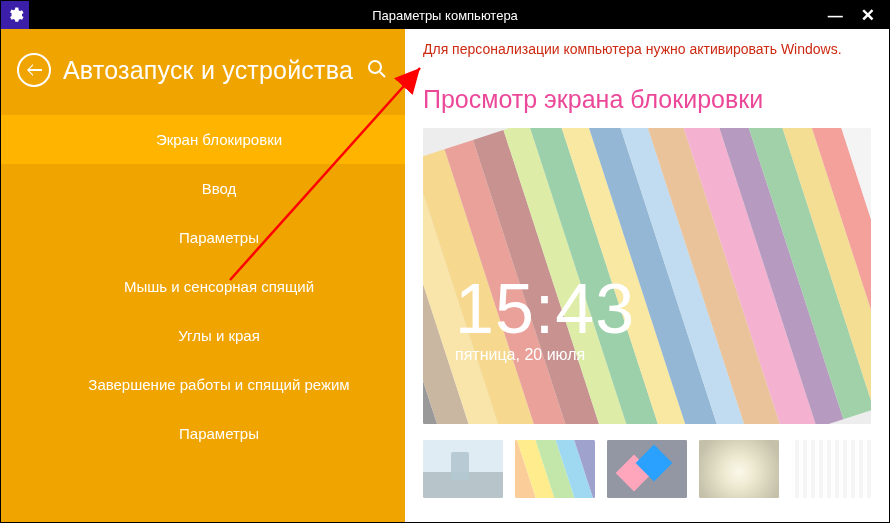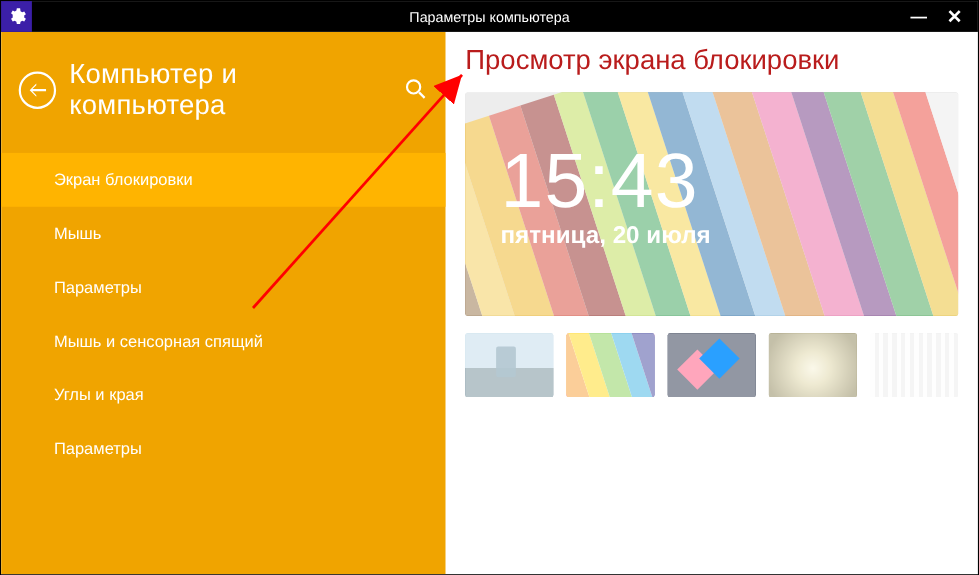--- a/index.html
+++ b/index.html
@@ -9,33 +9,33 @@
   .titlebar-icon { width: 28px; height: 28px; background: #3b1fa8; display: flex; align-items: center; justify-content: center; }
   .titlebar-title { position: absolute; left: 0; right: 0; text-align: center; pointer-events: none; }
   .titlebar-controls { margin-left: auto; display: flex; align-items: center; gap: 18px; padding-right: 14px; font-size: 15px; }
   .tb-btn { color: #fff; cursor: pointer; line-height: 1; }
   .content { flex: 1; display: flex; overflow: hidden; }
   .sidebar { width: 404px; height: 100%; background: #f0a400; color: #fff; display: flex; flex-direction: column; }
   .sb-header { display: flex; align-items: center; gap: 12px; padding: 24px 16px 16px 16px; }
   .back-btn { width: 34px; height: 34px; border: 2px solid #fff; border-radius: 50%; display: flex; align-items: center; justify-content: center; cursor: pointer; flex: 0 0 auto; }
   .sb-title { font-size: 25px; font-weight: 300; letter-spacing: 0.2px; }
   .search-btn { width: 22px; height: 22px; margin-left: auto; cursor: pointer; }
-  .sb-items { display: flex; flex-direction: column; margin-top: 12px; }
+  .sb-items { display: flex; flex-direction: column; margin-top: 12px; text-align: center; }
   .sb-item { padding: 16px 16px 16px 48px; font-size: 15px; color: #fff; cursor: pointer; }
   .sb-item.selected { background: #ffb400; }
   .main { flex: 1; padding: 12px 18px 0 18px; position: relative; overflow: hidden; }
   .warning { color: #cc2a13; font-size: 14px; margin-bottom: 28px; }
-  .section-title { color: #b91c1c; font-size: 25px; font-weight: 300; margin-bottom: 14px; }
-  .preview { width: 448px; height: 203px; background: #d9d9d9; position: relative; overflow: hidden; border-radius: 2px; }
+  .section-title { color: #ec4899; font-size: 25px; font-weight: 300; margin-bottom: 14px; }
+  .preview { width: 448px; height: 296px; background: #d9d9d9; position: relative; overflow: hidden; border-radius: 2px; }
   .colorbar { position: absolute; left: -60px; top: -40px; width: 600px; height: 380px; transform: rotate(-18deg); display: flex; }
   .colorbar span { display: block; height: 100%; }
   .veil { position: absolute; inset: 0; background: rgba(255,255,255,0.52); }
   .clock { position: absolute; left: 32px; bottom: 60px; color: #fff; }
   .clock-time { font-size: 70px; font-weight: 200; line-height: 1; letter-spacing: 1px; }
-  .clock-date { font-size: 22px; font-weight: 700; margin-top: 2px; }
+  .clock-date { font-size: 16px; font-weight: 400; margin-top: 2px; }
   .thumbs { display: flex; gap: 12px; margin-top: 16px; }
   .thumb { width: 80px; height: 58px; background: #ccc; position: relative; overflow: hidden; cursor: pointer; flex: 0 0 auto; border-radius: 2px; }
   .thumb .veil { background: rgba(255,255,255,0.55); }
   
   .t1 { background: linear-gradient(180deg,#b9d6e6 0%,#b9d6e6 55%,#5f7e8b 55%,#5f7e8b 100%); }
   .t1::after { content:""; position:absolute; left:28px; bottom:18px; width:18px; height:28px; background:rgba(180,200,210,.9); border-radius:2px; }
   .t2 { background:#fff; }
   .t2 .tb2 { position:absolute; inset:0; display:flex; transform:rotate(-18deg) scale(1.6); }
   .t2 .tb2 span { flex:1; height:100%; }
   .t3 { background:#0f1a33; }
@@ -65,39 +65,41 @@
   </div>
 
   <div class="content">
     <div class="sidebar">
       <div class="sb-header">
         <div class="back-btn">
           <svg width="16" height="14" viewBox="0 0 16 14">
             <path fill="#fff" d="M7 1L1 7l6 6v-1.5L3.5 8H16V6H3.5L7 2.5z"></path>
           </svg>
         </div>
-        <div class="sb-title">Компьютер и компьютера</div>
+        <div class="sb-title">Автозапуск и устройства</div>
         <div class="search-btn">
           <svg width="20" height="20" viewBox="0 0 20 20">
             <circle cx="8" cy="8" r="6" fill="none" stroke="#fff" stroke-width="2"></circle>
             <line x1="13" y1="13" x2="18" y2="18" stroke="#fff" stroke-width="2"></line>
           </svg>
         </div>
       </div>
       <div class="sb-items">
         <div class="sb-item selected"><span>Экран блокировки</span></div>
-        <div class="sb-item"><span>Мышь</span></div>
+        <div class="sb-item"><span>Ввод</span></div>
         <div class="sb-item"><span>Параметры</span></div>
         <div class="sb-item"><span>Мышь и сенсорная спящий</span></div>
         <div class="sb-item"><span>Углы и края</span></div>
+        <div class="sb-item"><span>Завершение работы и спящий режим</span></div>
         <div class="sb-item"><span>Параметры</span></div>
       </div>
     </div>
 
     <div class="main">
+      <div class="warning">Для персонализации компьютера нужно активировать Windows.</div>
       <div class="section-title">Просмотр экрана блокировки</div>
 
       <div class="preview">
         <div class="colorbar">
           <span style="width:40px;background:#2a2a2a"></span>
           <span style="width:30px;background:#8f6a3c"></span>
           <span style="width:28px;background:#f2c84b"></span>
           <span style="width:34px;background:#edb016"></span>
           <span style="width:30px;background:#d43b2a"></span>
           <span style="width:32px;background:#8a1d17"></span>

